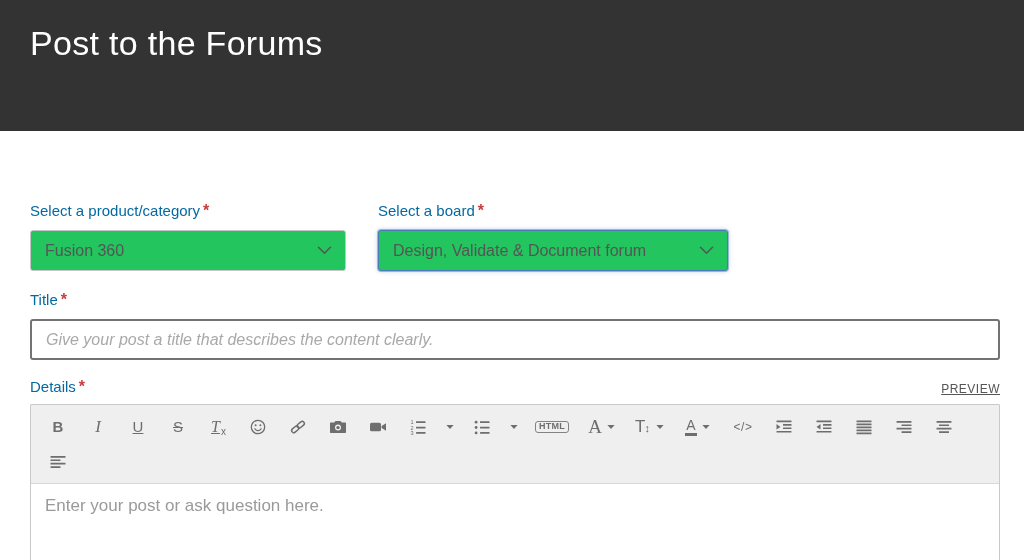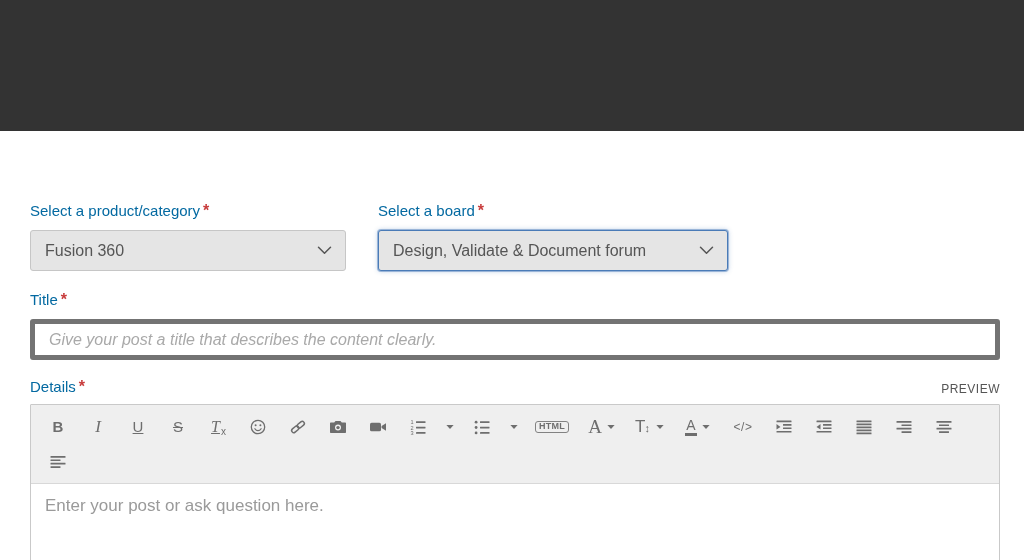--- a/index.html
+++ b/index.html
@@ -21,45 +21,45 @@
   .hero-sub{
     margin:7px 0 0 2px;color:#f1f1f1;font-size:15px;font-weight:400;
   }
   
   .main{padding:70px 24px 0 30px;box-sizing:border-box;}
   .selects-row{display:flex;gap:32px;}
   .flabel{font-size:15px;font-weight:400;color:#0369a1;line-height:19px;}
   .req{color:var(--required,#c83c3c);margin-left:3px;font-weight:700;}
   .select-box{
     margin-top:10px;height:41px;box-sizing:border-box;
-    border:1px solid #c6c6c6;border-radius:3px;background:#e5e5e5;
+    border:1px solid #c6c6c6;border-radius:3px;background:#22c55e;
     display:flex;align-items:center;justify-content:space-between;
     padding:0 13px 0 14px;font-size:16px;color:#555555;cursor:pointer;
   }
   .select-box.focused{
     border-color:var(--focus,#4a7bb7);
     box-shadow:0 0 0 1px rgba(74,123,183,.45), 0 0 5px rgba(74,123,183,.45);
   }
   .w-product{width:316px;}
   .w-board{width:350px;}
   .sel-value{white-space:nowrap;overflow:hidden;text-overflow:ellipsis;}
   .chev{flex:none;margin-left:10px;display:flex;}
   .title-block{margin-top:19px;}
   .text-input{
     display:block;margin-top:10px;width:100%;height:41px;box-sizing:border-box;
-    border:5px solid #737373;border-radius:3px;padding:0 14px;
+    border:2px solid #737373;border-radius:3px;padding:0 14px;
     font-family:"Liberation Sans",sans-serif;font-size:16px;color:#333;
     outline:none;background:#fff;
   }
   .text-input::placeholder{color:#a9a9a9;font-style:italic;}
   .details-row{
     margin-top:17px;display:flex;justify-content:space-between;align-items:flex-end;
   }
   .preview{
-    font-size:12px;color:#555555;letter-spacing:.5px;cursor:pointer;font-weight:400;
+    font-size:12px;color:#555555;letter-spacing:.5px;cursor:pointer;font-weight:400;text-decoration:underline;
   }
   
   .editor{margin-top:8px;border:1px solid #c9c9c9;border-radius:1px;background:#fff;}
   .toolbar{
     background:var(--toolbar-bg,#efefef);
     border-bottom:1px solid #d8d8d8;
     padding:4px 7px;display:flex;flex-wrap:wrap;align-items:center;
   }
   .tb-btn{
     width:40px;height:35px;flex:none;
@@ -87,20 +87,21 @@
   .g-code{font-size:12px;letter-spacing:.5px;font-weight:400;}
   .mlc{margin-left:4px;display:inline-flex;}
   .content{
     min-height:80px;padding:12px 14px;font-size:17px;color:#9a9a9a;cursor:text;
   }
 </style>
 </head>
 <body style="--header-bg: #333333; --focus: #4a7bb7; --required: #c83c3c; --toolbar-bg: #efefef; --icon: #6e6e6e;">
 
 <header class="hero">
+  <h1 class="hero-title">Post to the Forums</h1>
 </header>
 
 <main class="main">
 
   <div class="selects-row">
     <div>
       <span class="flabel">Select a product/category</span><span class="req">*</span>
       <div class="select-box w-product">
         <span class="sel-value">Fusion 360</span>
         <span class="chev">

